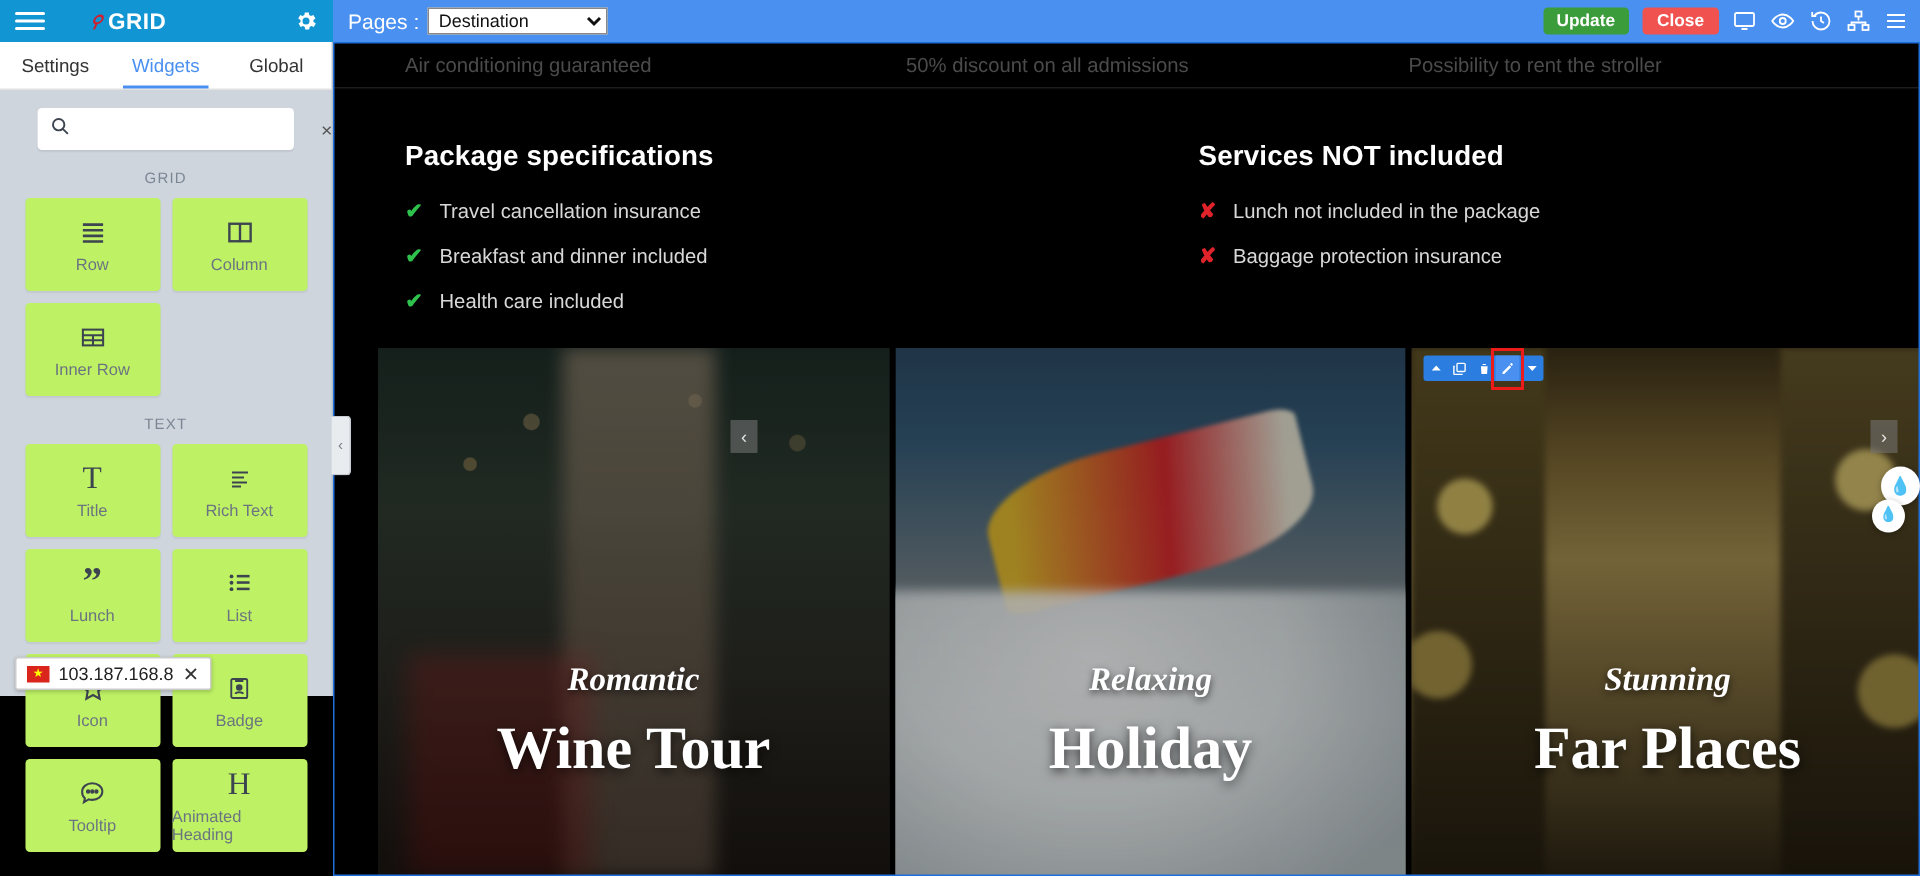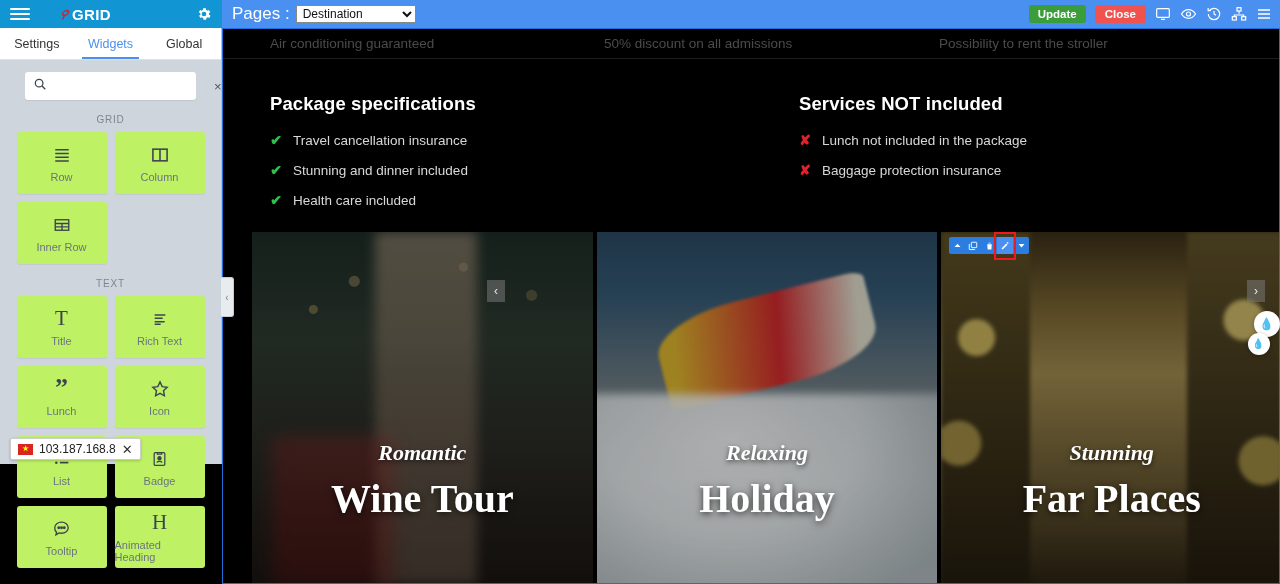--- a/index.html
+++ b/index.html
@@ -22,21 +22,21 @@
   .brand { display: flex; align-items: center; gap: 5px; margin-left: 30px; }
   .brand-mark { font-size: 11px; color: #cf2030; font-style: italic; font-weight: bold;
     letter-spacing: -1px; transform: skewX(-12deg); }
   .brand-text { color: #fff; font-size: 15px; font-weight: bold; letter-spacing: .3px; }
   .gear { margin-left: auto; color: #fff; display: flex; align-items: center; cursor: pointer; }
 
   .tb-right {
     flex: 1; height: 28px; background: #4a90f0;
     display: flex; align-items: center; padding: 0 8px 0 10px; gap: 6px;
   }
-  .pages-label { color: #fff; font-size: 17px; }
+  .pages-label { color: #fff; font-size: 14px; }
   .pages-select {
     font-family: "Liberation Sans", sans-serif; font-size: 12px;
     height: 18px; width: 120px; border: 1px solid #888; background: #fff; color: #111;
     padding: 0 2px;
   }
   .tb-actions { margin-left: auto; display: flex; align-items: center; gap: 9px; }
   .btn-update {
     background: #3b9c3b; color: #fff; font-size: 11.5px; font-weight: bold;
     border: none; border-radius: 3px; padding: 3px 9px; cursor: pointer;
   }
@@ -372,41 +372,41 @@
             </svg>
           </span>
           <span class="wlabel">Rich Text</span>
         </div>
         <div class="wcard">
           <span class="wicon" style="font-family:&quot;Liberation Serif&quot;,serif;font-size:26px;font-weight:bold;line-height:.8;">”</span>
           <span class="wlabel">Lunch</span>
         </div>
         <div class="wcard">
           <span class="wicon">
-            <svg width="20" height="20" viewBox="0 0 24 24" fill="none" stroke="#3c4450" stroke-width="1.7">
-              <path d="M12 3.5l2.6 5.6 6 .8-4.4 4.2 1.1 6-5.3-2.9-5.3 2.9 1.1-6L3.4 9.9l6-.8z"></path>
-            </svg>
-          </span>
-          <span class="wlabel">Icon</span>
-        </div>
-        <div class="wcard">
-          <span class="wicon">
             <svg width="20" height="17" viewBox="0 0 24 24" fill="#3c4450">
               <circle cx="4" cy="6" r="1.8"></circle>
                 <circle cx="4" cy="12" r="1.8"></circle>
                 <circle cx="4" cy="18" r="1.8"></circle>
               <rect x="9" y="4.6" width="12" height="2.4"></rect>
                 <rect x="9" y="10.6" width="12" height="2.4"></rect>
               <rect x="9" y="16.6" width="12" height="2.4"></rect>
             </svg>
           </span>
           <span class="wlabel">List</span>
         </div>
         <div class="wcard">
           <span class="wicon">
+            <svg width="20" height="20" viewBox="0 0 24 24" fill="none" stroke="#3c4450" stroke-width="1.7">
+              <path d="M12 3.5l2.6 5.6 6 .8-4.4 4.2 1.1 6-5.3-2.9-5.3 2.9 1.1-6L3.4 9.9l6-.8z"></path>
+            </svg>
+          </span>
+          <span class="wlabel">Icon</span>
+        </div>
+        <div class="wcard">
+          <span class="wicon">
             <svg width="17" height="20" viewBox="0 0 24 24" fill="none" stroke="#3c4450" stroke-width="1.8">
               <rect x="4.5" y="3" width="15" height="18" rx="1.5"></rect>
                 <path d="M9 3v2h6V3"></path>
               <circle cx="12" cy="11" r="2.2" fill="#3c4450"></circle>
                 <path d="M8.3 17c.8-2 6.6-2 7.4 0"></path>
             </svg>
           </span>
           <span class="wlabel">Badge</span>
         </div>
         <div class="wcard">
@@ -444,21 +444,21 @@
 
     <div class="specs">
       <div class="speccol">
         <div class="spec-h">Package specifications</div>
         <div class="spec-row">
           <span class="mk ok">✔</span>
           <span class="txt">Travel cancellation insurance</span>
         </div>
         <div class="spec-row">
           <span class="mk ok">✔</span>
-          <span class="txt">Stunning and dinner included</span>
+          <span class="txt">Breakfast and dinner included</span>
         </div>
         <div class="spec-row">
           <span class="mk ok">✔</span>
           <span class="txt">Health care included</span>
         </div>
       </div>
       <div class="speccol">
         <div class="spec-h">Services NOT included</div>
         <div class="spec-row">
           <span class="mk no">✘</span>

